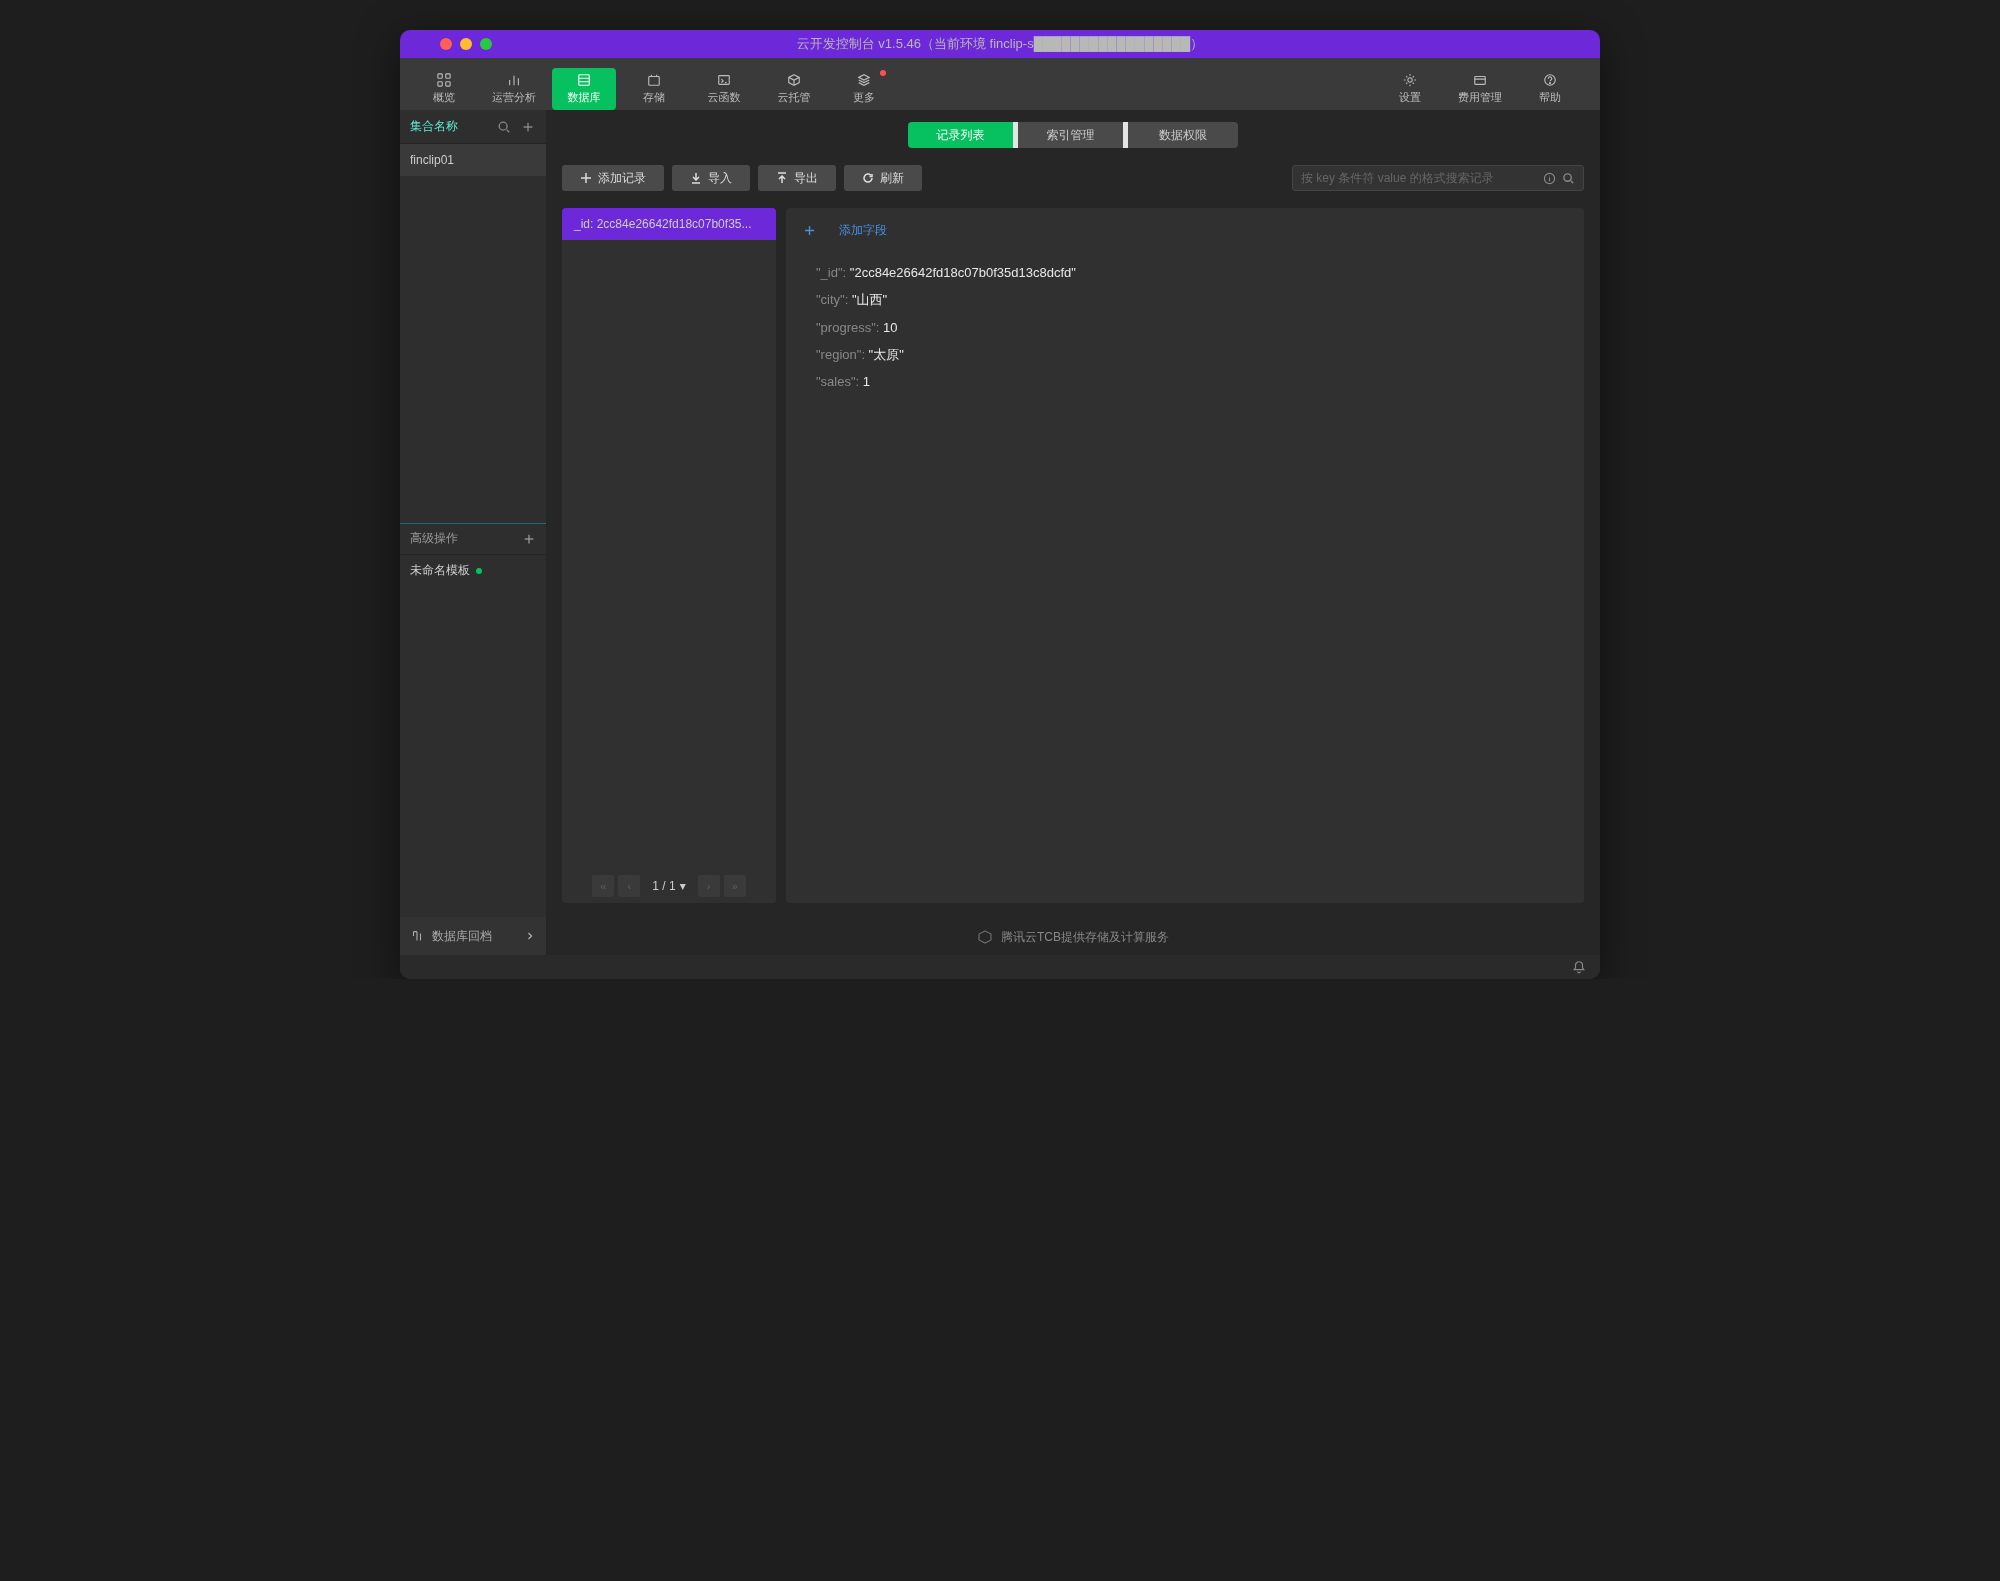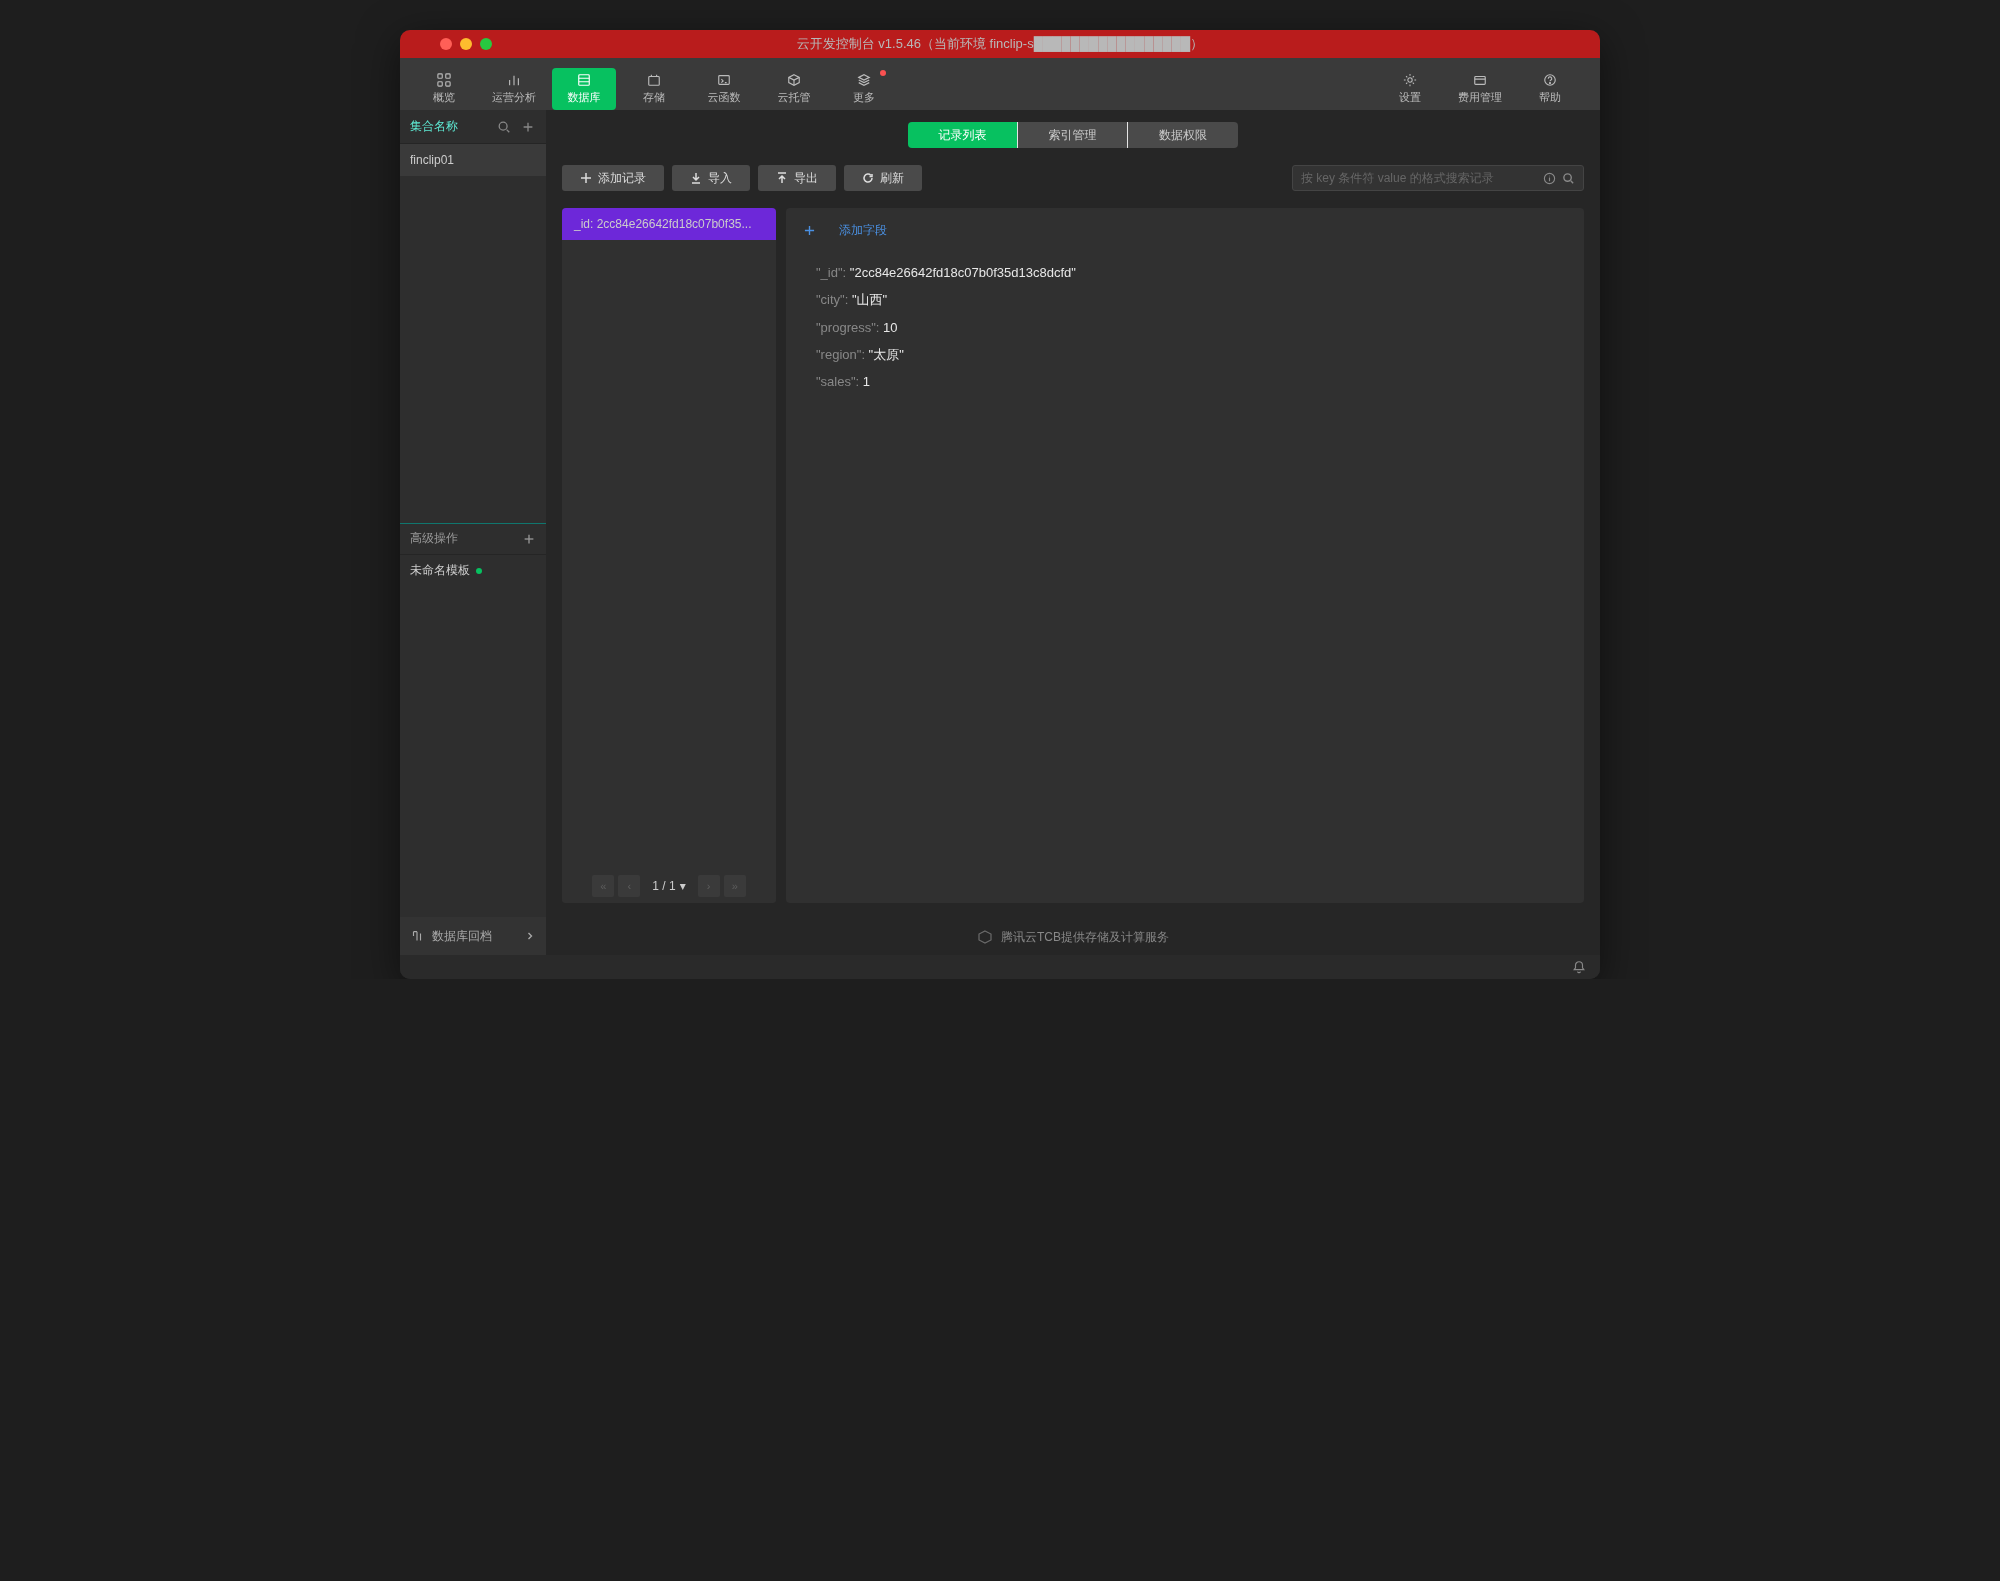--- a/index.html
+++ b/index.html
@@ -1,20 +1,20 @@
 <!DOCTYPE html>
 <html><head>
 <meta charset="utf-8">
 <style>
 * { margin: 0; padding: 0; box-sizing: border-box; font-family: -apple-system, "PingFang SC", "Microsoft YaHei", sans-serif; }
 body { background: #1e1e1e; color: #c8c8c8; font-size: 12px; user-select: none; }
 
 .window { width: 1200px; height: 949px; margin: 0 auto; background: #2a2a2a; border-radius: 10px; overflow: hidden; display: flex; flex-direction: column; box-shadow: 0 10px 40px rgba(0,0,0,.5); margin-top: 30px; }
 
-.titlebar { height: 28px; background: #b91c1c; display: flex; align-items: center; position: relative; padding-left: 26px; }
+.titlebar { height: 28px; background: #6d28d9; display: flex; align-items: center; position: relative; padding-left: 26px; }
 .traffic { display: flex; gap: 8px; padding-left: 14px; }
 .tl { width: 12px; height: 12px; border-radius: 50%; }
 .tl.red{background:#ff5f57}.tl.yellow{background:#febc2e}.tl.green{background:#28c840}
 .title { position: absolute; left: 0; right: 0; text-align: center; font-size: 13px; color: #b8b8b8; font-weight: 500; pointer-events:none;}
 
 .toolbar { height: 52px; background: #3a3a3a; display: flex; align-items: flex-end; padding: 0 12px; }
 .tbtn { width: 64px; height: 42px; display: flex; flex-direction: column; align-items: center; justify-content: center; border-radius: 4px; cursor: pointer; margin-right: 6px; color:#bbb; position:relative;}
 .tbtn.active { background: #07c160; color: #fff; }
 .tbtn .ico { width: 18px; height: 14px; margin-bottom: 3px; display:flex; align-items:center; justify-content:center;}
 .tbtn .lbl { font-size: 11px; }
@@ -32,21 +32,21 @@
 .sb-sec .sp{flex:1}
 .sb-tpl{height:32px;display:flex;align-items:center;padding:0 10px;color:#ccc;cursor:pointer;font-size:12px}
 .sb-tpl .gdot{width:6px;height:6px;border-radius:50%;background:#07c160;margin-left:6px}
 .sb-fill{flex:1}
 .sb-foot{height:38px;display:flex;align-items:center;padding:0 10px;background:#333;color:#aaa;cursor:pointer;font-size:12px;}
 .sb-foot .sp{flex:1}
 
 .main { flex: 1; background: #262626; display: flex; flex-direction: column; overflow:hidden;}
 .tabs-row{height:50px;display:flex;align-items:center;justify-content:center;}
 .seg{display:flex;border-radius:4px;overflow:hidden;}
-.seg-btn{width:110px;height:26px;display:flex;align-items:center;justify-content:center;background:#4a4a4a;color:#ccc;cursor:pointer;font-size:12px;border-right:1px solid #e5e5e5}
+.seg-btn{width:110px;height:26px;display:flex;align-items:center;justify-content:center;background:#4a4a4a;color:#ccc;cursor:pointer;font-size:12px;border-right:5px solid #e5e5e5}
 .seg-btn:last-child{border-right:none}
 .seg-btn.active{background:#07c160;color:#fff}
 
 .actions{height:36px;display:flex;align-items:center;padding:0 16px;gap:8px}
 .abtn{height:26px;padding:0 18px;background:#4a4a4a;color:#ddd;border-radius:3px;display:flex;align-items:center;cursor:pointer;font-size:12px;gap:6px}
 .abtn svg,.abtn .ic{width:12px;height:12px}
 .search{margin-left:auto;width:292px;height:26px;background:#333;border:1px solid #444;border-radius:3px;display:flex;align-items:center;padding:8px 8px;color:#777;font-size:12px}
 .search input{flex:1;background:transparent;border:none;outline:none;color:#ccc;font-size:12px}
 .search input::placeholder{color:#666}
 .search .sic{margin-left:6px;color:#888;display:flex;align-items:center}

